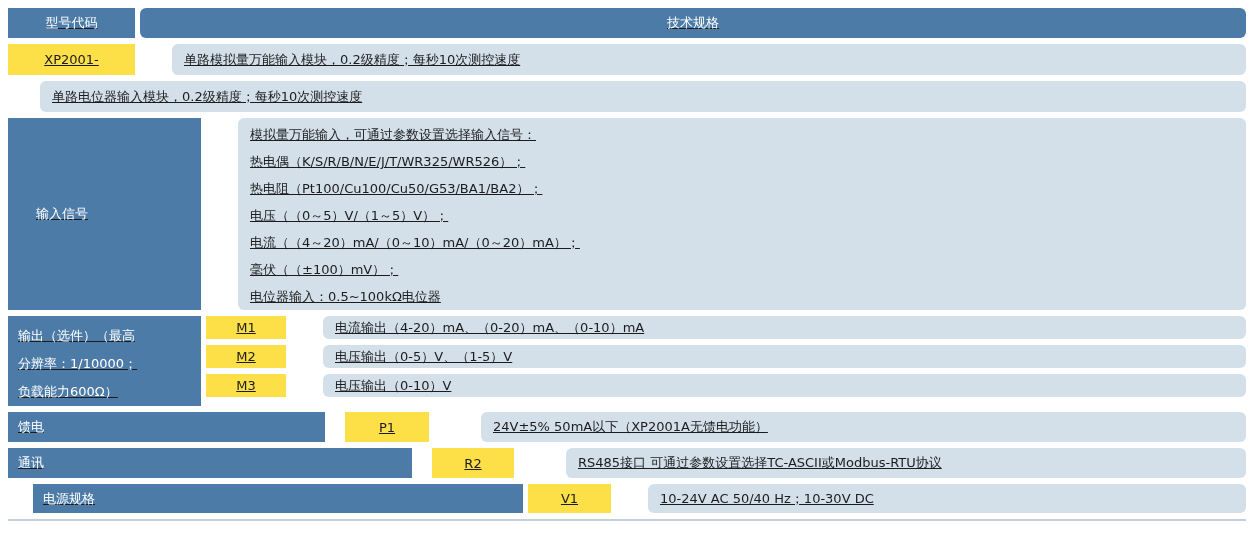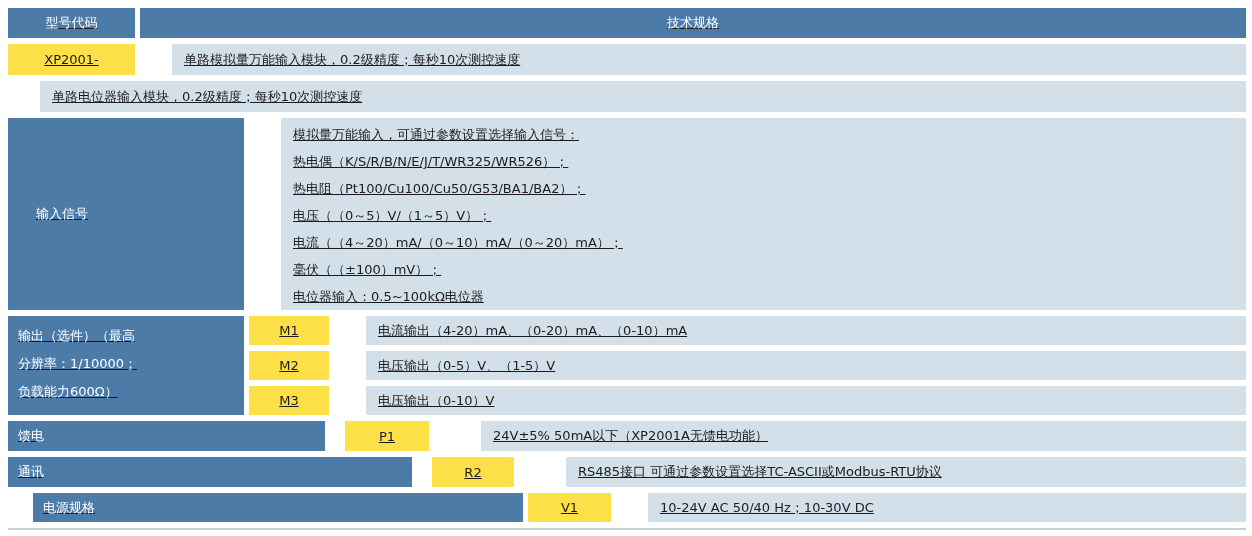--- a/index.html
+++ b/index.html
@@ -17,32 +17,32 @@
   .cell { display:flex; align-items:center; }
   .dark  { background:#4d7ba8; color:#ffffff; }
   .codec { background:#fde047; justify-content:center; }
   .contc { background:#d3dfe9; padding:0 12px;margin-left:32px; }
 
   .r-head  { height:30px; }
   .r-model { height:31px; }
   .r-input { height:192px; }
   .r-step  { height:30px;gap:20px; }
   .r-power { height:29px; }
-  .subrow  { display:flex; gap:5px; height:29px; }
+  .subrow  { display:flex; gap:5px; height:23px; }
 
   .w-code1  { width:127px; flex:none; justify-content:center; }
-  .w-label2 { width:236px; flex:none; }
+  .w-label2 { width:193px; flex:none; }
   .w-mcode  { width:80px;  flex:none; }
   .w-feed-l { width:317px; flex:none; }
   .w-feed-c { width:84px;  flex:none; }
   .w-comm-l { width:404px; flex:none; }
   .w-comm-c { width:82px;  flex:none; }
   .w-pow-l  { width:490px; flex:none;margin-left:25px; }
   .w-pow-c  { width:83px;  flex:none; }
-  .fill { flex:1; min-width:0; }
+  .fill { flex:1; min-width:0;border-radius:6px; }
 
   .head-center { justify-content:center; }
   .input-label { padding-left:28px; }
   .input-content {
     display:block; padding:3px 12px 16px 12px;
     line-height:27px; white-space:pre-line;
   }
   .output-label {
     display:block; padding:6px 10px 0 10px;
     line-height:28px; white-space:pre-line;

